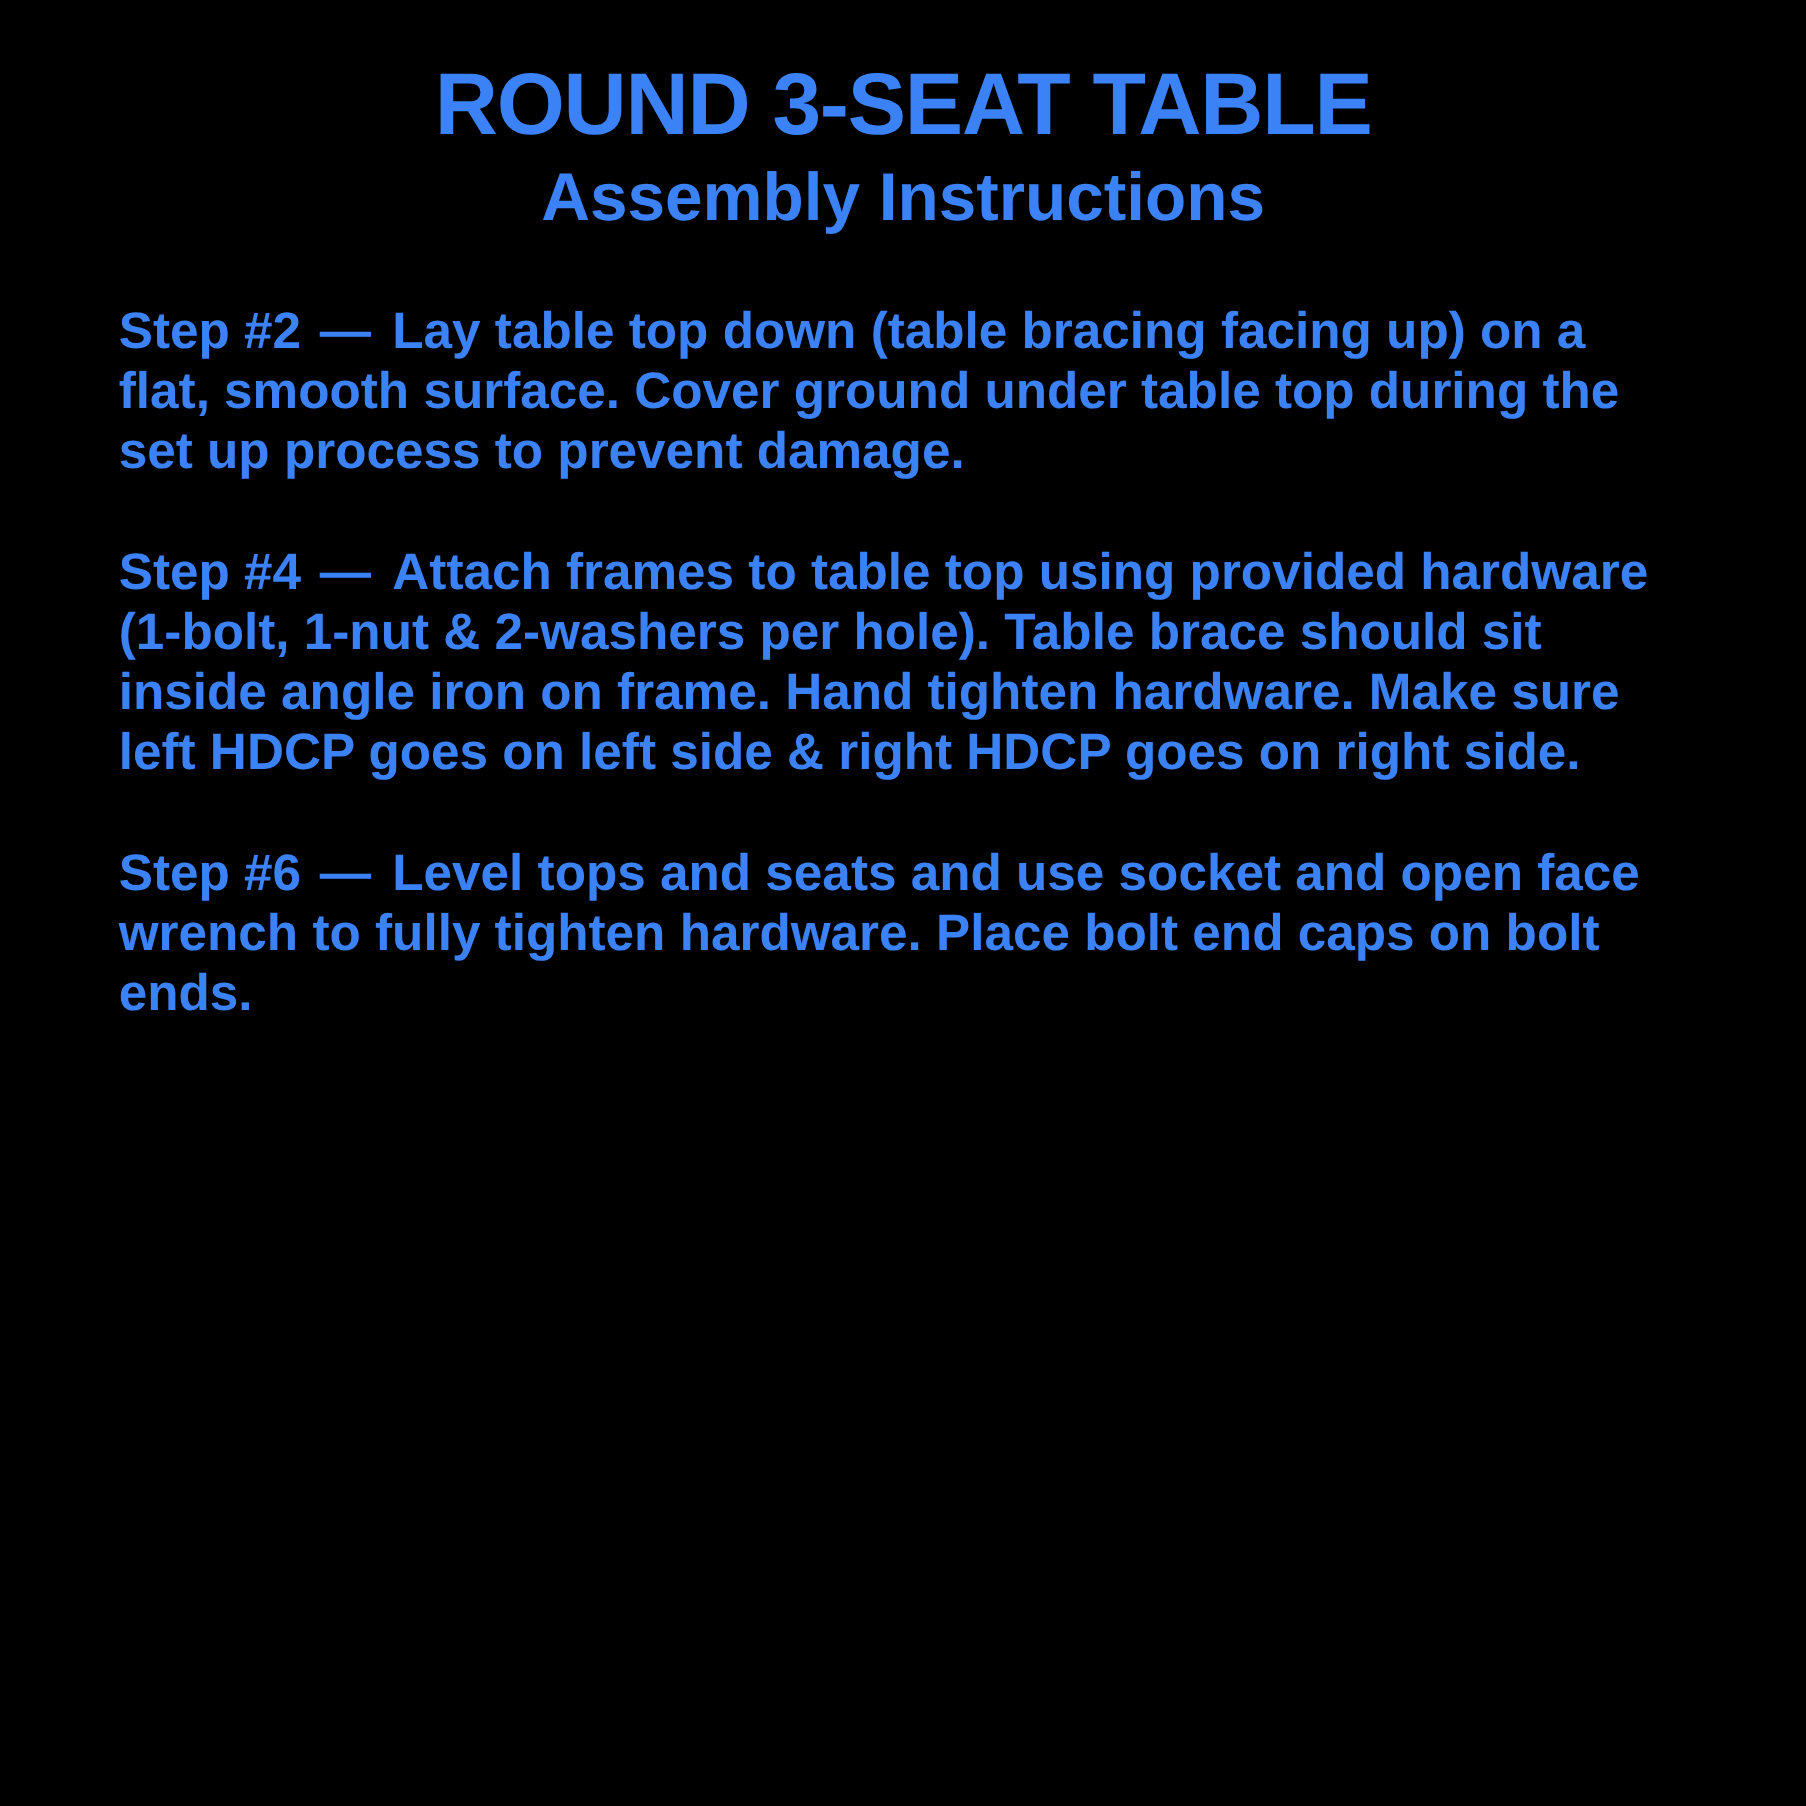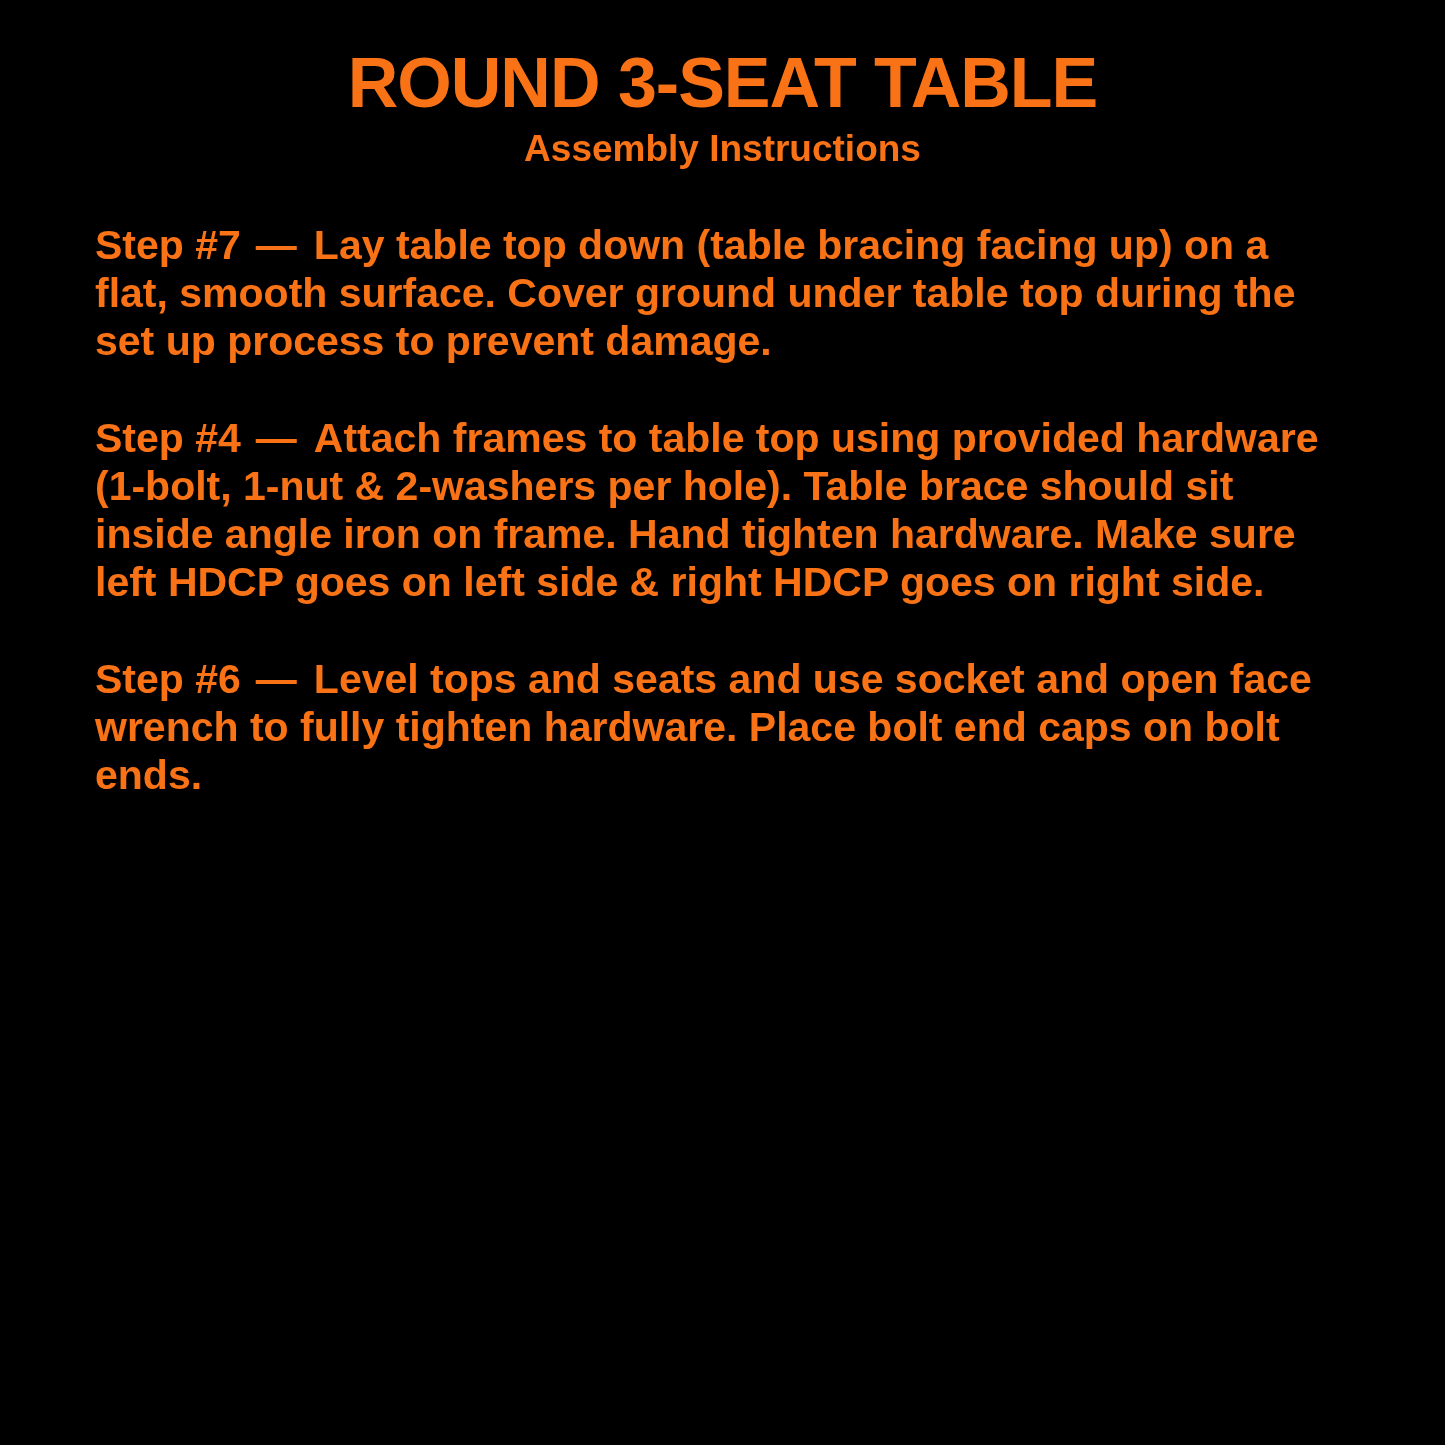--- a/index.html
+++ b/index.html
@@ -5,38 +5,38 @@
   html, body {
     margin: 0;
     padding: 0;
     background: #000000;
   }
   .page {
     position: relative;
     width: 1445px;
     height: 1445px;
     background: #000000;
-    color: #f97316;
+    color: #3b82f6;
     font-family: "Liberation Sans", sans-serif;
     font-weight: bold;
     box-sizing: border-box;
     padding: 46px 95px 0 95px;
     overflow: hidden;
   }
   .header {
     text-align: center;
   }
   .title {
     font-size: 70px;
     line-height: 1.08;
     letter-spacing: -1px;
     margin: 0;
   }
   .subtitle {
-    font-size: 37px;
+    font-size: 54px;
     line-height: 1.12;
     margin: 6px 0 0 0;
   }
   .steps {
     margin-top: 52px;
     width: 1255px;
   }
   .step {
     font-size: 41px;
     line-height: 48px;
@@ -56,21 +56,21 @@
 
 <div class="page">
 
   <div class="header">
     <h1 class="title">ROUND 3-SEAT TABLE</h1>
     <h2 class="subtitle">Assembly Instructions</h2>
   </div>
 
   <div class="steps">
 
-    <p class="step"><span class="step-label">Step #7</span><span class="sep">—</span><span>Lay table top down (table bracing facing up) on a flat, smooth surface. Cover ground under table top during the set up process to prevent damage.</span></p>
+    <p class="step"><span class="step-label">Step #2</span><span class="sep">—</span><span>Lay table top down (table bracing facing up) on a flat, smooth surface. Cover ground under table top during the set up process to prevent damage.</span></p>
 
     <p class="step"><span class="step-label">Step #4</span><span class="sep">—</span><span>Attach frames to table top using provided hardware (1-bolt, 1-nut &amp; 2-washers per hole). Table brace should sit inside angle iron on frame. Hand tighten hardware. Make sure left HDCP goes on left side &amp; right HDCP goes on right side.</span></p>
 
 
 
 
     <p class="step"><span class="step-label">Step #6</span><span class="sep">—</span><span>Level tops and seats and use socket and open face wrench to fully tighten hardware. Place bolt end caps on bolt ends.</span></p>
 
   </div>
 

